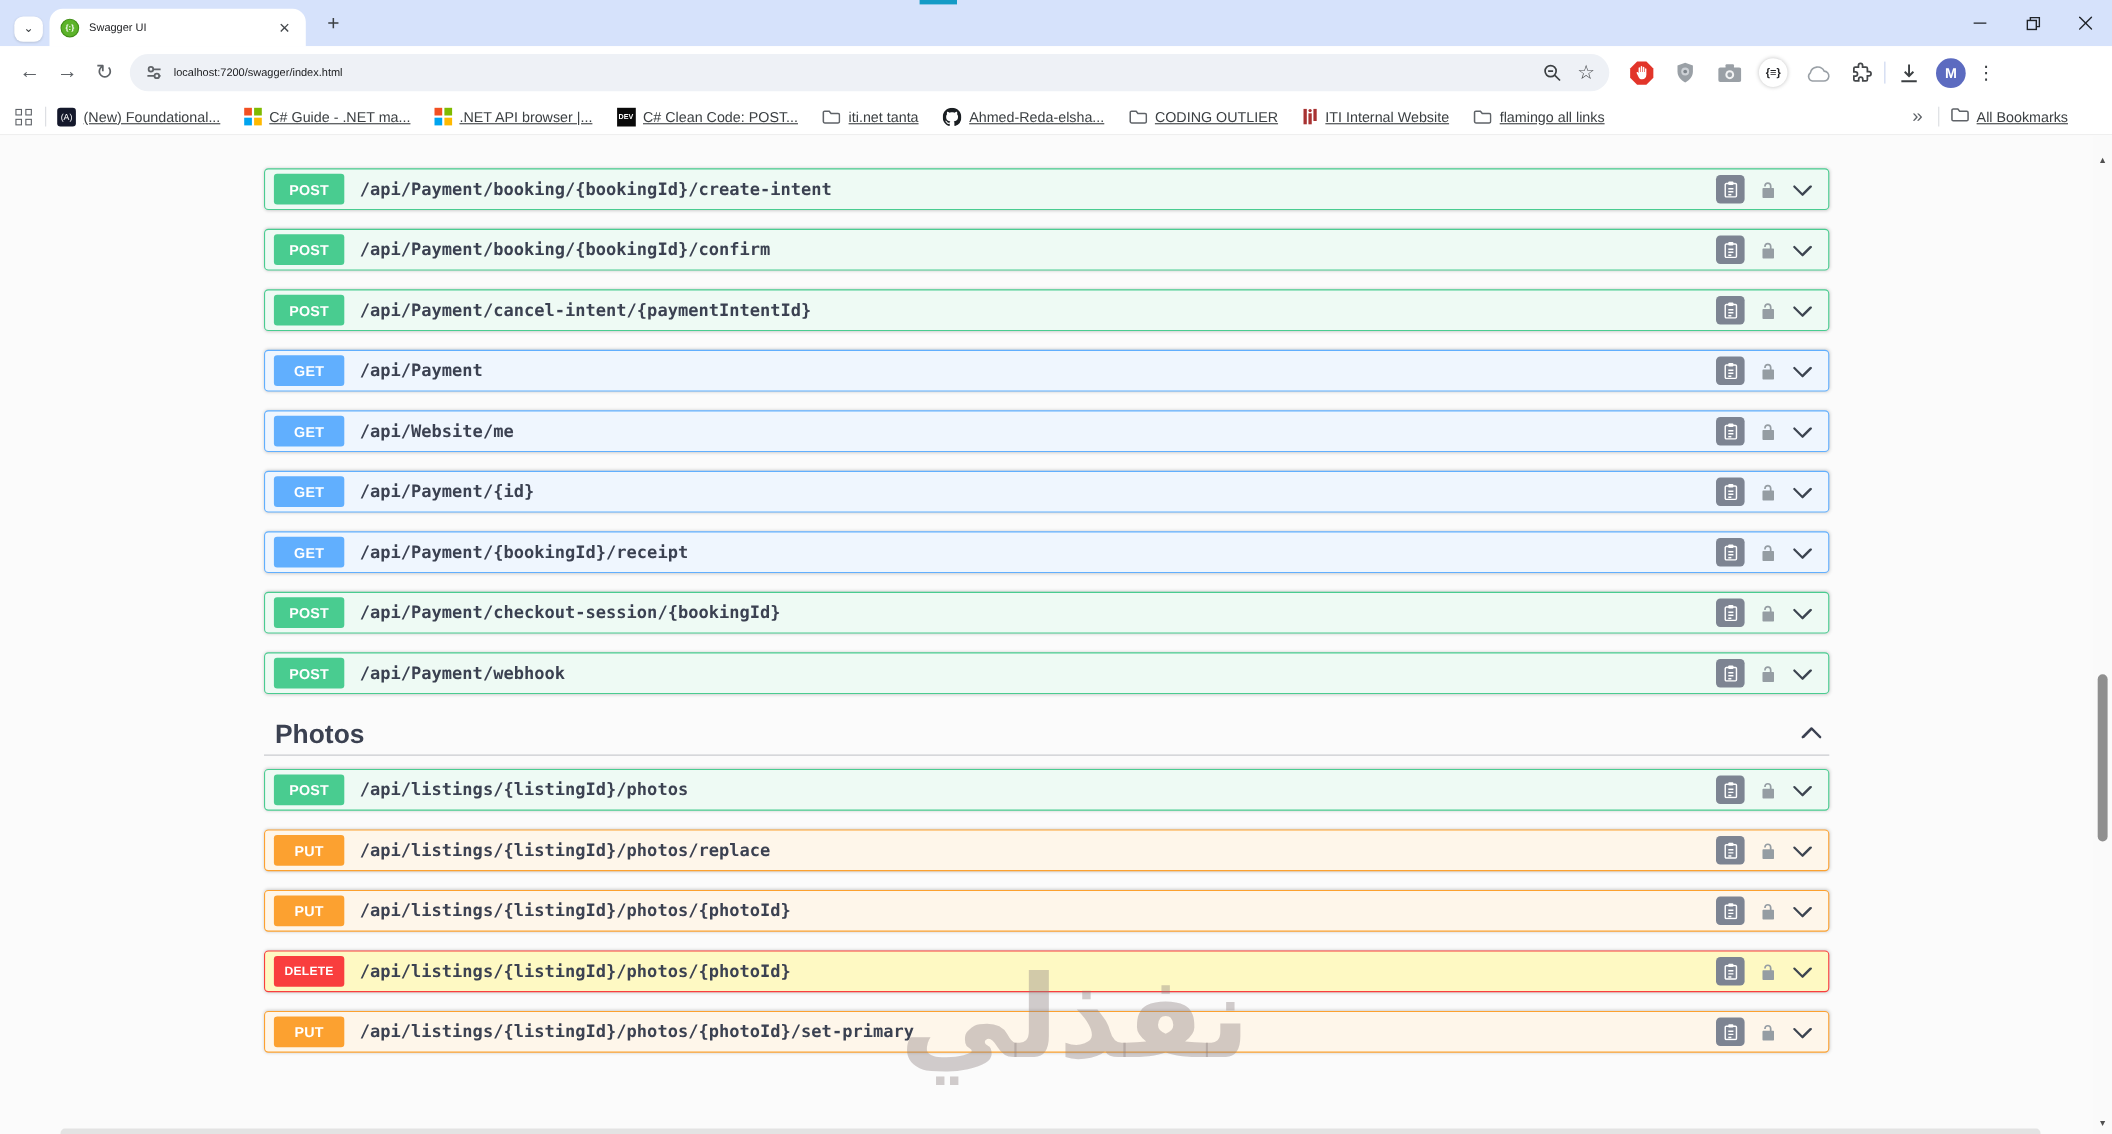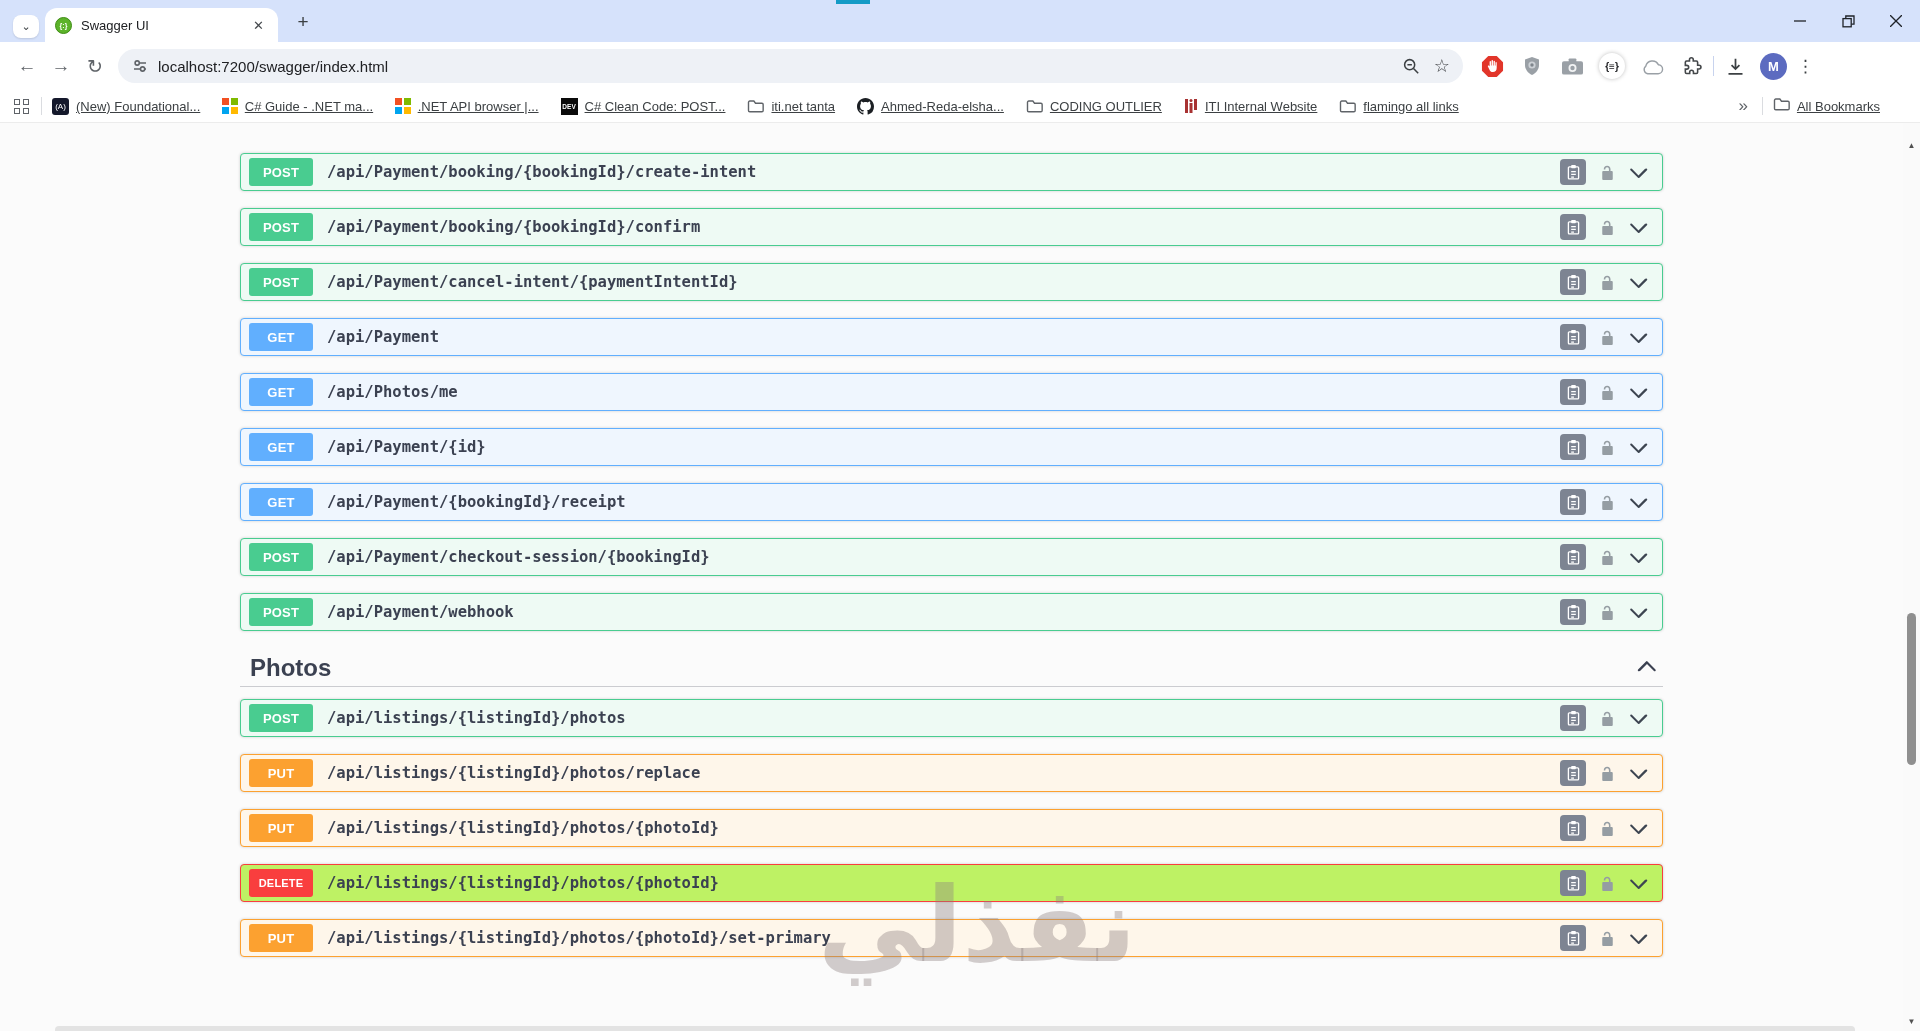--- a/index.html
+++ b/index.html
@@ -10,37 +10,37 @@
   
   .titlebar { position:absolute; left:0; top:0; width:1920px; height:42px; background:#d6e2fb; }
   .tab-search { position:absolute; left:13px; top:15px; width:26px; height:23px; background:#fff;
                 border:none; border-radius:8px; color:#3c4043; font-size:11px; line-height:23px;
                 text-align:center; box-shadow:0 1px 2px rgba(0,0,0,.12); cursor:pointer; }
   .tab { position:absolute; left:45px; top:8px; width:233px; height:34px; background:#fff;
          border-radius:12px 12px 0 0; display:flex; align-items:center; padding:0 10px; }
   .favicon { width:17px; height:17px; border-radius:50%; background:#5cb32a; color:#fff;
              font-size:7px; font-weight:bold; display:flex; align-items:center; justify-content:center;
              border:1.5px solid #3f8d14; flex:0 0 auto; }
-  .tab-title { margin-left:9px; font-size:13px; color:#202124; white-space:nowrap; overflow:hidden; flex:1; }
+  .tab-title { margin-left:9px; font-size:10px; color:#202124; white-space:nowrap; overflow:hidden; flex:1; }
   .tab-close { border:none; background:none; color:#45494d; font-size:13px; cursor:pointer; padding:2px 4px; border-radius:50%; }
   .newtab { position:absolute; left:290px; top:10px; width:26px; height:24px; border:none; background:none;
             color:#3c4043; font-size:19px; line-height:22px; cursor:pointer; }
   .teal-strip { position:absolute; left:836px; top:0; width:34px; height:4px; }
   .win-controls { position:absolute; right:0; top:0; height:42px; display:flex; }
   .win-btn { width:48px; height:42px; border:none; background:none; display:flex; align-items:center;
              justify-content:center; color:#1f2328; cursor:pointer; font-size:14px; }
 
   
   .toolbar { position:absolute; left:0; top:42px; width:1920px; height:48px; background:#fff;
              display:flex; align-items:center; padding:0 10px; }
   .nav-btn { border:none; background:none; font-size:19px; color:#5f6368; width:34px; height:34px;
              border-radius:50%; cursor:pointer; flex:0 0 auto; }
   .omnibox { margin-left:6px; width:1345px; height:34px; background:#eef1f6; border-radius:17px;
              display:flex; align-items:center; padding:0 6px 0 14px; flex:0 0 auto; }
-  .omni-url { margin-left:10px; font-size:15px; color:#202124; flex:1; white-space:nowrap; overflow:hidden; }
+  .omni-url { margin-left:10px; font-size:10px; color:#202124; flex:1; white-space:nowrap; overflow:hidden; }
   .omni-btn { border:none; background:none; cursor:pointer; padding:4px 7px; display:flex; align-items:center; }
   .star { font-size:18px; color:#44474a; }
   .ext-area { display:flex; align-items:center; margin-left:16px; gap:14px; }
   .ext-btn { border:none; background:none; cursor:pointer; display:flex; align-items:center; justify-content:center;
              width:26px; height:26px; padding:0; }
   .json-circ { width:26px; height:26px; background:#fff; border-radius:50%; box-shadow:0 0 4px rgba(0,0,0,.25);
                font-size:10px; font-weight:bold; color:#202124; display:flex; align-items:center; justify-content:center; }
   .tb-sep { width:1px; height:20px; background:#c8d3ee; margin:0 8px; }
   .avatar { width:27px; height:27px; border-radius:50%; color:#fff; font-size:13px; font-weight:bold;
             display:flex; align-items:center; justify-content:center; border:none; cursor:pointer; }
@@ -395,21 +395,21 @@
       <button class="icon-btn">
         <svg width="19" height="19" viewBox="0 0 20 20">
           <path d="M17.418 6.109a1.05 1.05 0 0 1 1.486 1.487l-7.93 7.93a1.05 1.05 0 0 1-1.486 0l-7.93-7.93A1.05 1.05 0 0 1 3.044 6.11L10 13.064l6.955-6.955z" fill="#3d4551"></path>
         </svg>
       </button>
     </span>
   </div>
 
   <div class="opblock" style="background: rgb(239, 246, 254); border-color: rgb(97, 175, 254);">
     <span class="method-badge m-GET" style="background: rgb(97, 175, 254);">GET</span>
-    <span class="op-path">/api/Photos/me</span>
+    <span class="op-path">/api/Website/me</span>
     <span class="right-icons">
       <button class="copy-chip" hidden="">
         <svg width="13" height="16" viewBox="0 0 14 17" fill="none" stroke="#fff" stroke-width="1.4">
           <rect x="1.5" y="3" width="11" height="13" rx="1"></rect>
           <rect x="4.5" y="1" width="5" height="3.4" rx="0.8" fill="#fff" stroke="none"></rect>
           <path d="M4.5 8h5M4.5 11h5M4.5 14h3"></path>
         </svg>
       </button>
       <button class="icon-btn">
         <svg width="15" height="17" viewBox="0 0 20 20">
@@ -597,21 +597,21 @@
         </svg>
       </button>
       <button class="icon-btn">
         <svg width="19" height="19" viewBox="0 0 20 20">
           <path d="M17.418 6.109a1.05 1.05 0 0 1 1.486 1.487l-7.93 7.93a1.05 1.05 0 0 1-1.486 0l-7.93-7.93A1.05 1.05 0 0 1 3.044 6.11L10 13.064l6.955-6.955z" fill="#3d4551"></path>
         </svg>
       </button>
     </span>
   </div>
 
-  <div class="opblock" style="background: #bef264; border-color: rgb(249, 62, 62);">
+  <div class="opblock" style="background: #fef9c3; border-color: rgb(249, 62, 62);">
     <span class="method-badge m-DELETE" style="background: rgb(249, 62, 62);">DELETE</span>
     <span class="op-path">/api/listings/{listingId}/photos/{photoId}</span>
     <span class="right-icons">
       <button class="copy-chip" hidden="">
         <svg width="13" height="16" viewBox="0 0 14 17" fill="none" stroke="#fff" stroke-width="1.4">
           <rect x="1.5" y="3" width="11" height="13" rx="1"></rect>
           <rect x="4.5" y="1" width="5" height="3.4" rx="0.8" fill="#fff" stroke="none"></rect>
           <path d="M4.5 8h5M4.5 11h5M4.5 14h3"></path>
         </svg>
       </button>

